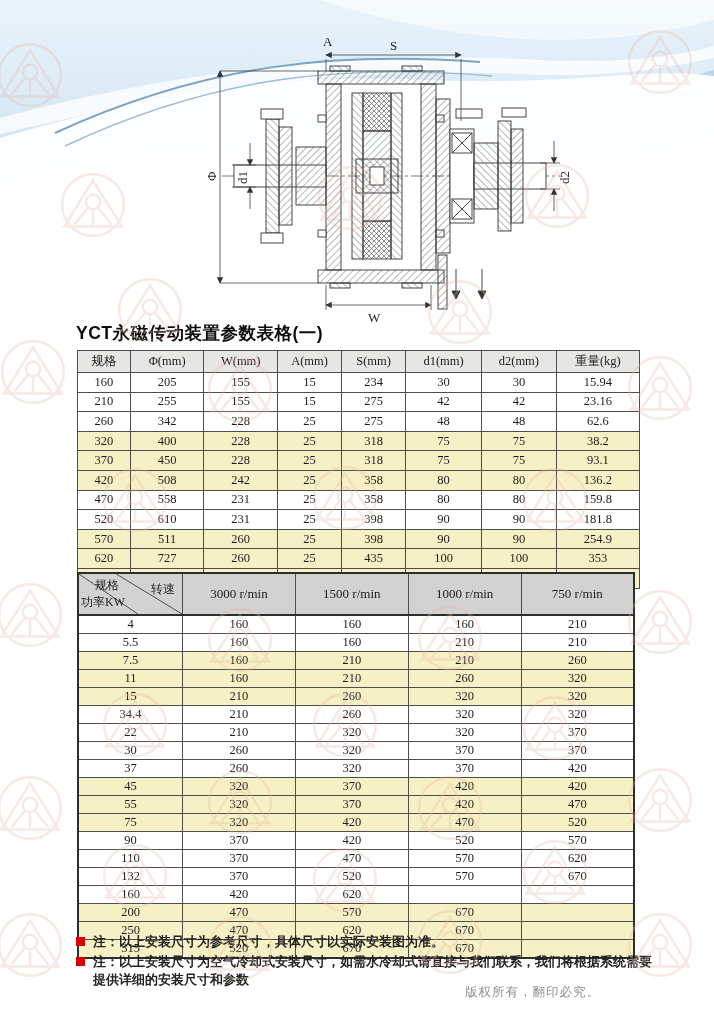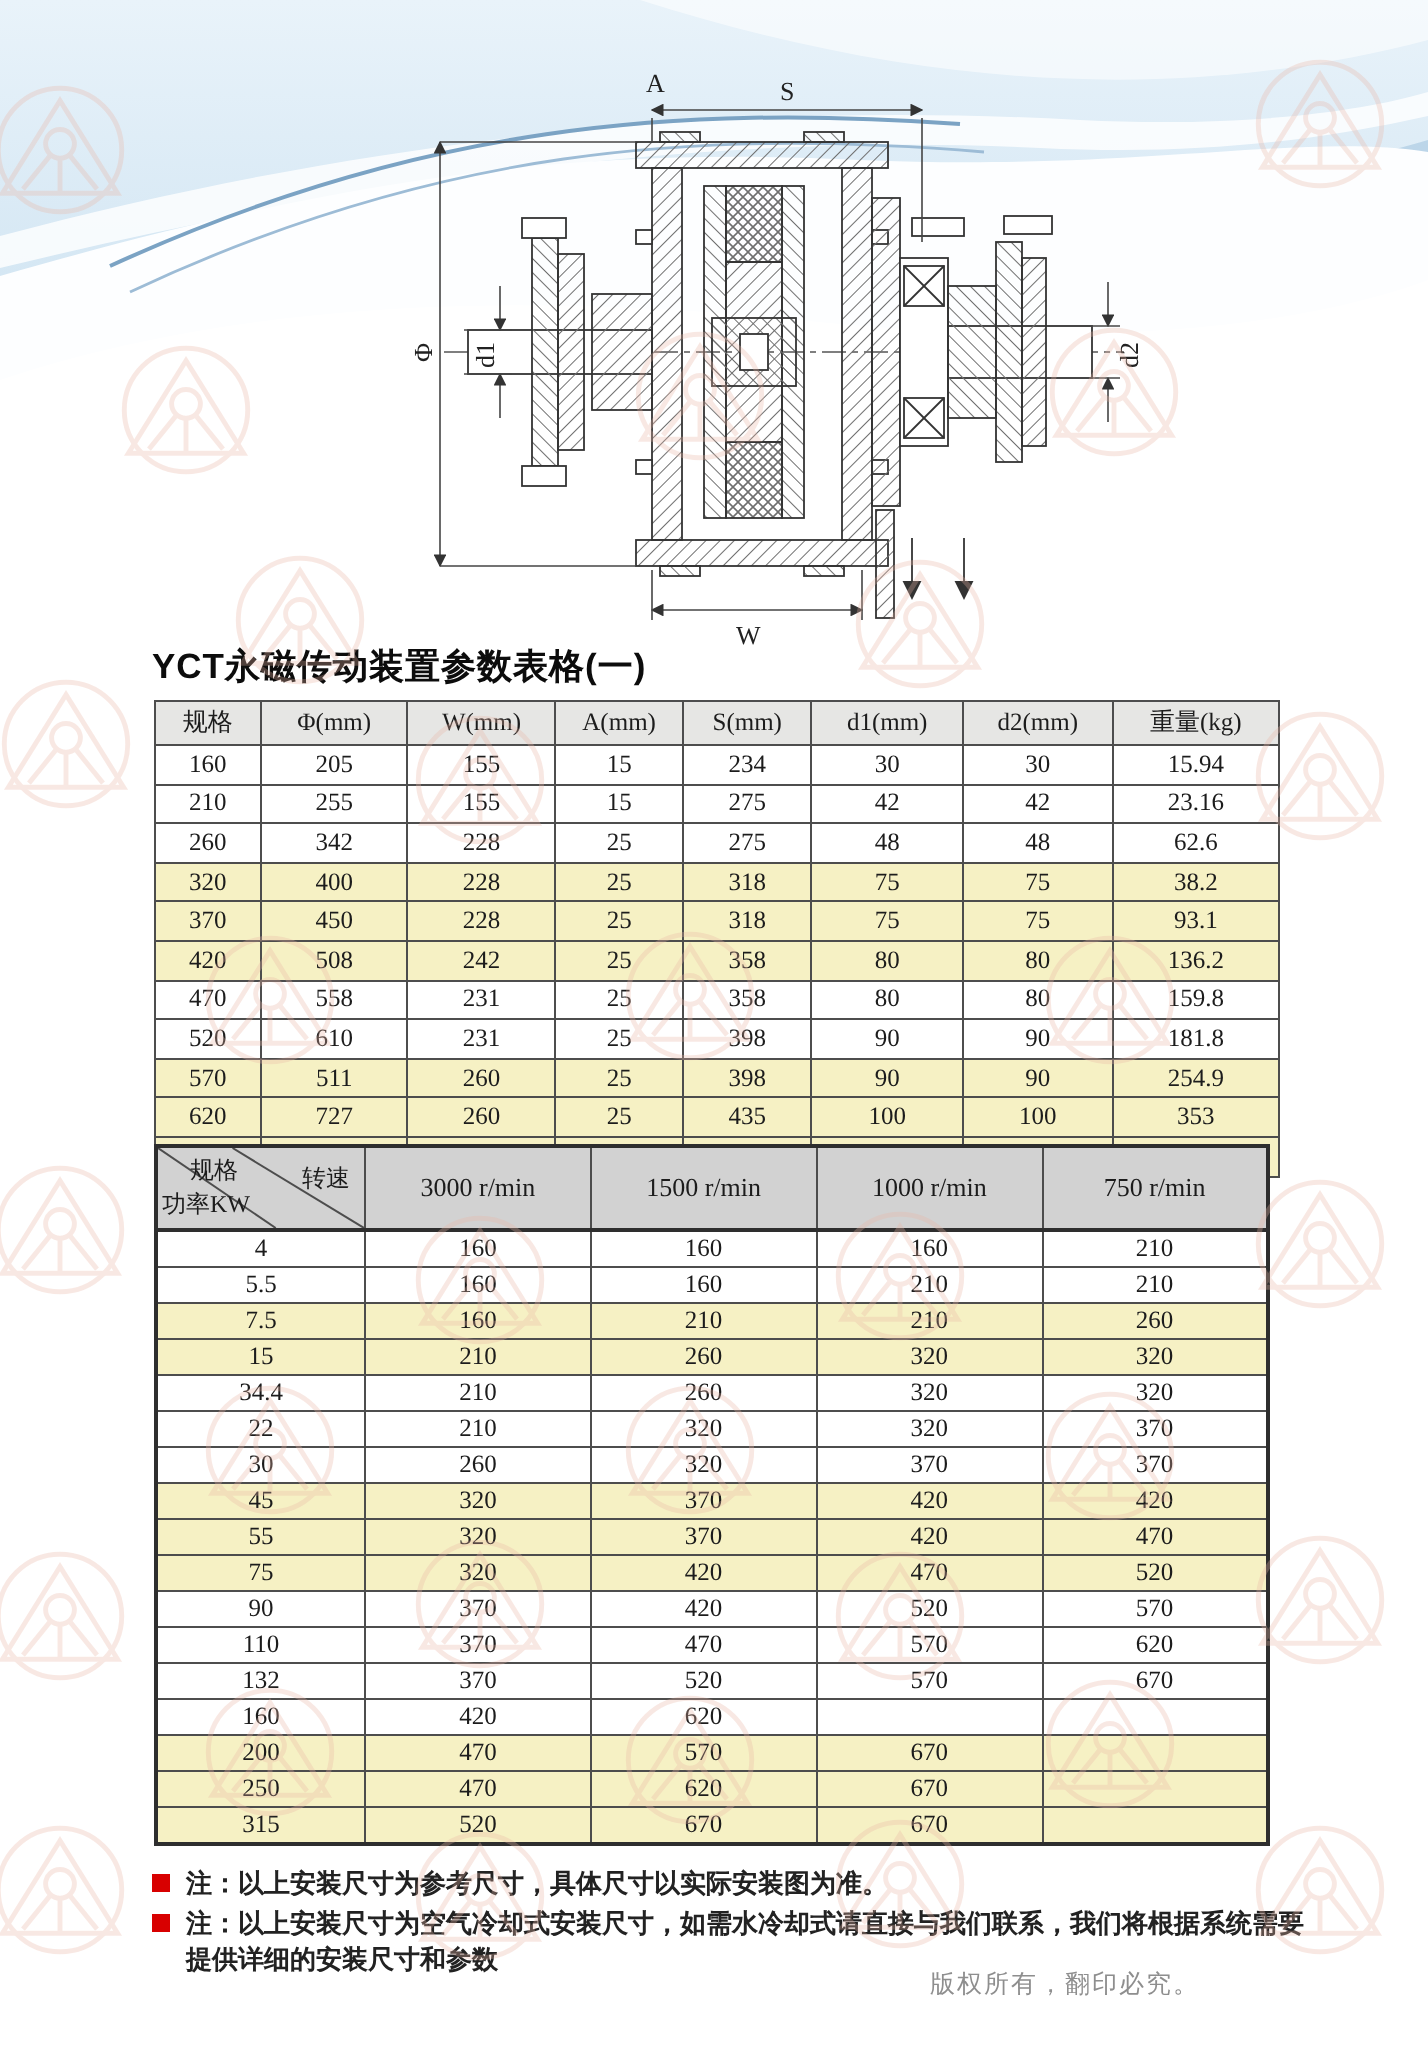--- a/index.html
+++ b/index.html
@@ -361,20 +361,27 @@
         <td>210</td>
       </tr>
       <tr class="hl">
         <td>7.5</td>
         <td>160</td>
         <td>210</td>
         <td>210</td>
         <td>260</td>
       </tr>
       <tr class="hl">
+        <td>11</td>
+        <td>160</td>
+        <td>210</td>
+        <td>260</td>
+        <td>320</td>
+      </tr>
+      <tr class="hl">
         <td>15</td>
         <td>210</td>
         <td>260</td>
         <td>320</td>
         <td>320</td>
       </tr>
       <tr>
         <td>34.4</td>
         <td>210</td>
         <td>260</td>
@@ -387,20 +394,27 @@
         <td>320</td>
         <td>320</td>
         <td>370</td>
       </tr>
       <tr>
         <td>30</td>
         <td>260</td>
         <td>320</td>
         <td>370</td>
         <td>370</td>
+      </tr>
+      <tr>
+        <td>37</td>
+        <td>260</td>
+        <td>320</td>
+        <td>370</td>
+        <td>420</td>
       </tr>
       <tr class="hl">
         <td>45</td>
         <td>320</td>
         <td>370</td>
         <td>420</td>
         <td>420</td>
       </tr>
       <tr class="hl">
         <td>55</td>

